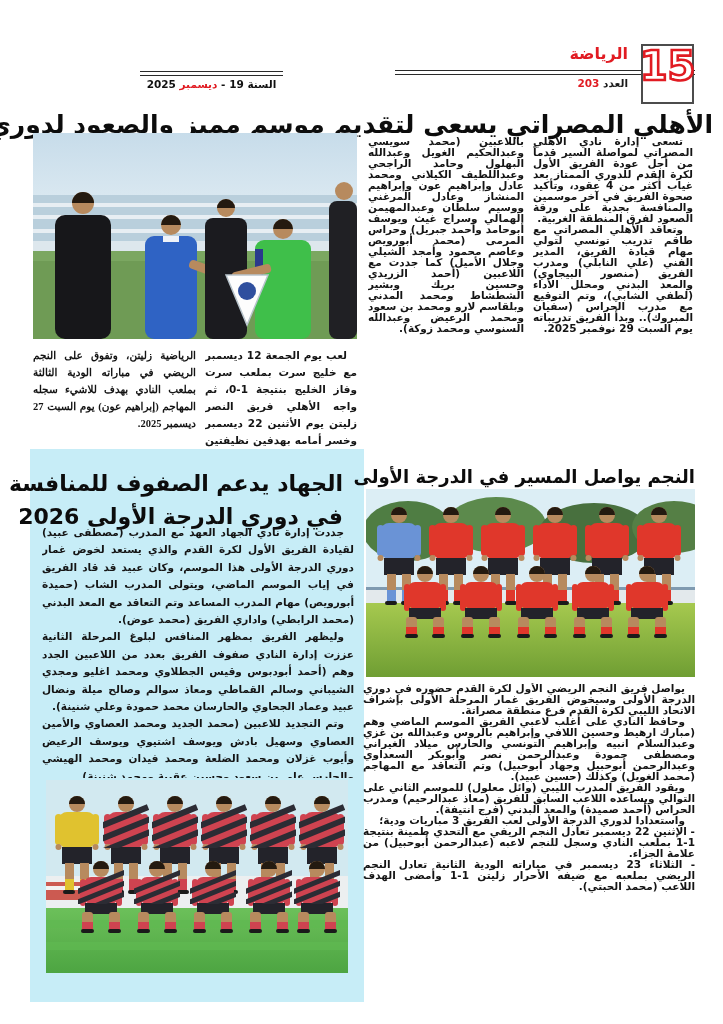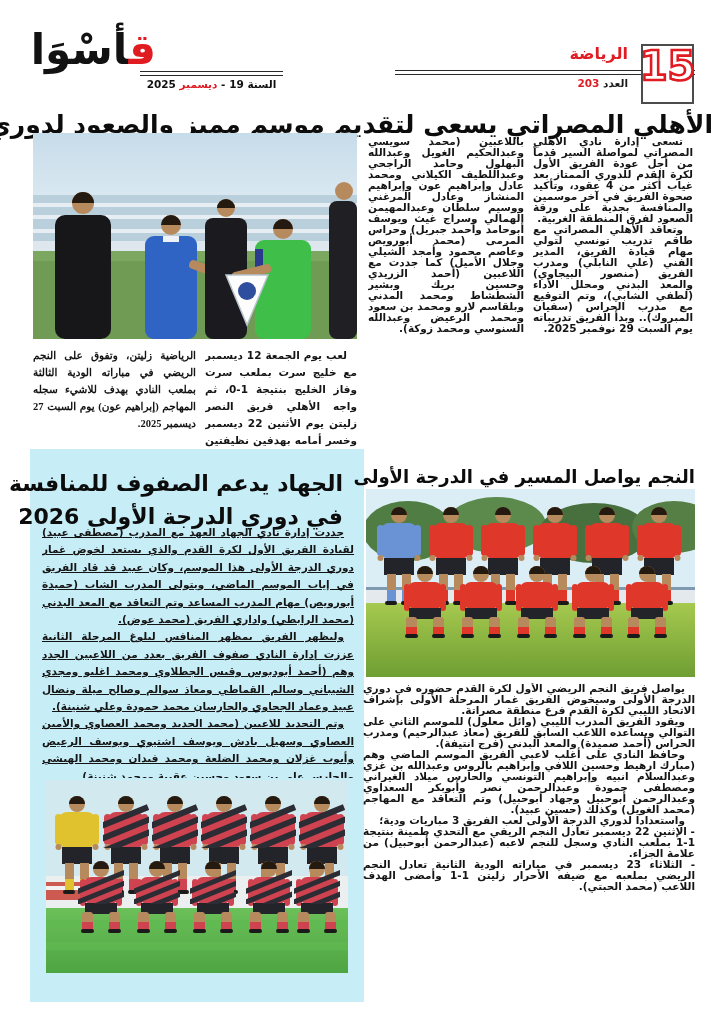--- a/index.html
+++ b/index.html
@@ -30,21 +30,21 @@
   .jihad-headline{left:31px;width:312px;text-align:center;font-size:22px;font-weight:bold;color:#0c0c0c;white-space:nowrap;}
   
   .bodytext{font-size:10.5px;line-height:11px;font-weight:bold;text-align:justify;color:#141414;overflow:hidden;}
   .bodytext p{margin:0;}
   .bodytext p.ind{text-indent:10px;}
   .col1{left:533px;top:136px;width:160px;height:312px;}
   .col2{left:368px;top:136px;width:156px;height:312px;}
   .col3{left:205px;top:347px;width:152px;height:102px;line-height:17px;}
   .col4{left:33px;top:347px;width:163px;height:102px;line-height:17px;font-family:Liberation Serif, serif;}
   .najm-text{left:363px;top:683px;width:332px;height:312px;}
-  .jihad-text{left:42px;top:524px;width:312px;height:254px;line-height:17.4px;text-decoration:underline;}
+  .jihad-text{left:42px;top:524px;width:312px;height:254px;line-height:17.4px;}
   
   .cyan-panel{left:30px;top:449px;width:334px;height:553px;background:#c7edf7;}
   .photo{display:block;}
   .photo-lead{left:33px;top:133px;}
   .photo-najm{left:366px;top:489px;}
   .photo-jihad{left:46px;top:780px;}
 </style>
 </head>
 <body>
 
@@ -104,23 +104,20 @@
         <rect x="-6" y="20" width="58" height="5"></rect>
         <rect x="-6" y="30" width="58" height="5"></rect>
         <rect x="-6" y="40" width="58" height="5"></rect>
       </g>
     </symbol>
   </defs>
 </svg>
 
 <div class="page">
 
-  <div class="abs logo">
-    <span class="lg-red">ق</span><span class="lg-black">أسْوَا</span>
-  </div>
   <div class="abs rule rule-left"></div>
   <div class="abs rule rule-right"></div>
   <div class="abs date-line">
     <span>السنة 19 - </span><span class="red">ديسمبر</span><span> 2025</span>
   </div>
   <div class="abs section-label">الرياضة</div>
   <div class="abs issue-line">
     <span>العدد </span><span class="red">203</span>
   </div>
   <div class="abs page-box">
@@ -256,21 +253,21 @@
       <use href="#sym-crouch" x="36" y="76" width="46" height="74" style="color:#e0372b"></use>
       <use href="#sym-crouch" x="92" y="76" width="46" height="74" style="color:#e0372b"></use>
       <use href="#sym-crouch" x="148" y="76" width="46" height="74" style="color:#e0372b"></use>
       <use href="#sym-crouch" x="204" y="76" width="46" height="74" style="color:#e0372b"></use>
       <use href="#sym-crouch" x="258" y="76" width="46" height="74" style="color:#e0372b"></use>
     </g>
   </svg>
 
   <div class="abs bodytext najm-text">
     <p class="ind">يواصل فريق النجم الريضي الأول لكرة القدم حضوره في دوري الدرجة الأولى وسيخوض الفريق غمار المرحلة الأولى بإشراف الاتحاد الليبي لكرة القدم فرع منطقة مصراتة.</p>
+    <p class="ind">وحافظ النادي على أغلب لاعبي الفريق الموسم الماضي وهم (مبارك ارهيط وحسين اللافي وإبراهيم بالروس وعبدالله بن غزي وعبدالسلام انبيه وإبراهيم التونسي والحارس ميلاد الغيراني ومصطفى حمودة وعبدالرحمن نصر وأبوبكر السعداوي وعبدالرحمن أبوحبيل وجهاد أبوحبيل) وتم التعاقد مع المهاجم (محمد الغويل) وكذلك (حسين عبيد).</p>
     <p class="ind">ويقود الفريق المدرب الليبي (وائل معلول) للموسم الثاني على التوالي ويساعده اللاعب السابق للفريق (معاذ عبدالرحيم) ومدرب الحراس (أحمد صميدة) والمعد البدني (فرج انتيفة).</p>
-    <p class="ind">وحافظ النادي على أغلب لاعبي الفريق الموسم الماضي وهم (مبارك ارهيط وحسين اللافي وإبراهيم بالروس وعبدالله بن غزي وعبدالسلام انبيه وإبراهيم التونسي والحارس ميلاد الغيراني ومصطفى حمودة وعبدالرحمن نصر وأبوبكر السعداوي وعبدالرحمن أبوحبيل وجهاد أبوحبيل) وتم التعاقد مع المهاجم (محمد الغويل) وكذلك (حسين عبيد).</p>
     <p class="ind">واستعدادا لدوري الدرجة الأولى لعب الفريق 3 مباريات ودية؛</p>
     <p>- الإثنين 22 ديسمبر تعادل النجم الريفي مع التحدي طمينة بنتيجة 1-1 بملعب النادي وسجل للنجم لاعبه (عبدالرحمن أبوحبيل) من علامة الجزاء.</p>
     <p>- الثلاثاء 23 ديسمبر في مباراته الودية الثانية تعادل النجم الريضي بملعبه مع ضيفه الأحرار زليتن 1-1 وأمضى الهدف اللاعب (محمد الحبتي).</p>
 
   </div>
 
 </div>
 
 </body></html>

